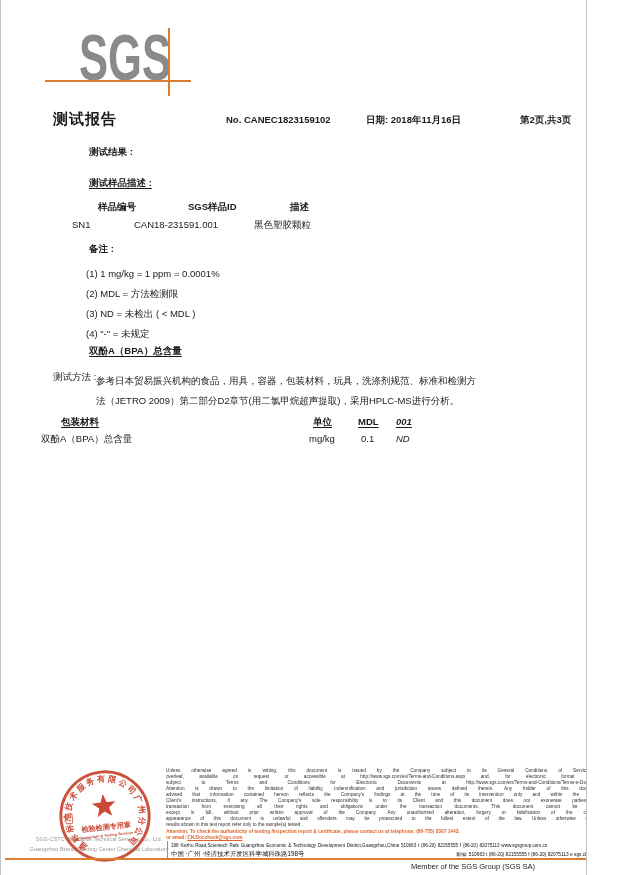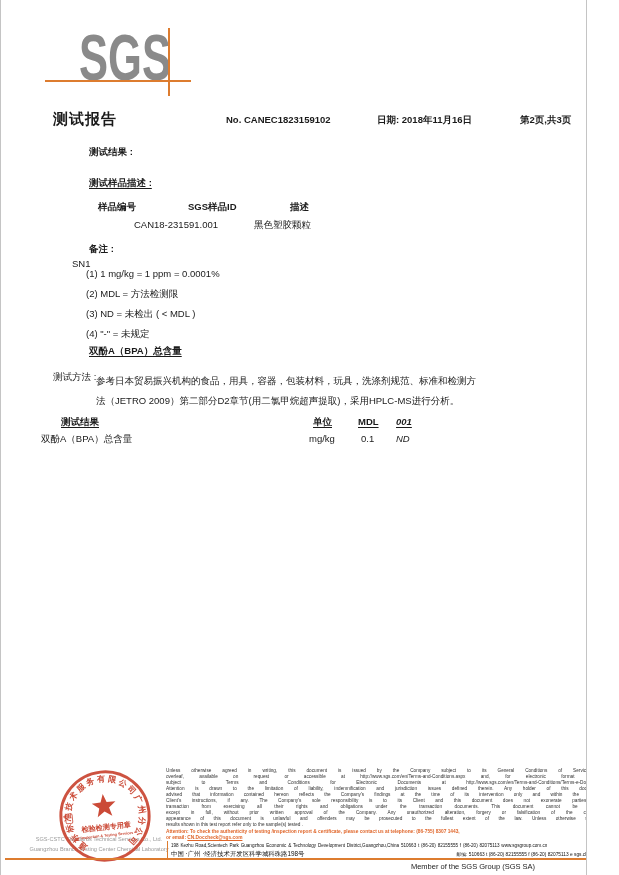--- a/index.html
+++ b/index.html
@@ -39,50 +39,50 @@
   <div class="abs" style="left:72px;top:28px;width:120px;height:58px;">
     <svg width="120" height="58" viewBox="0 0 120 58">
       <text x="6" y="52" font-size="64" font-weight="bold" fill="#8a8a8a" textLength="92" lengthAdjust="spacingAndGlyphs" font-family="Liberation Sans, DejaVu Sans, sans-serif">SGS</text>
     </svg>
   </div>
   <div class="abs logo-line" style="left:44px;top:80px;width:146px;height:2px;"></div>
   <div class="abs logo-line" style="left:167px;top:28px;width:2px;height:68px;"></div>
 
   <div class="abs title" style="left:52px;top:110px;">测试报告</div>
   <div class="abs hdr-meta" style="left:225px;top:114px;">No. CANEC1823159102</div>
-  <div class="abs hdr-meta" style="left:376px;top:114px;">日期: 2018年11月16日</div>
+  <div class="abs hdr-meta" style="left:365px;top:114px;">日期: 2018年11月16日</div>
   <div class="abs hdr-meta" style="left:519px;top:114px;">第2页,共3页</div>
 
   <div class="abs body-text b" style="left:52px;top:146px;">测试结果 :</div>
   <div class="abs body-text b u" style="left:52px;top:177px;">测试样品描述 :</div>
 
   <div>
     <div class="abs body-text b" style="left:61px;top:201px;">样品编号</div>
     <div class="abs body-text b" style="left:151px;top:201px;">SGS样品ID</div>
     <div class="abs body-text b" style="left:253px;top:201px;">描述</div>
-    <div class="abs body-text" style="left:71px;top:219px;margin-top:39px;">SN1</div>
+    <div class="abs body-text" style="left:71px;top:219px;">SN1</div>
     <div class="abs body-text" style="left:133px;top:219px;">CAN18-231591.001</div>
     <div class="abs body-text" style="left:253px;top:219px;">黑色塑胶颗粒</div>
   </div>
 
   <div class="abs body-text b" style="left:52px;top:243px;">备注 :</div>
   <div class="abs note-line" style="left:85px;top:264px;">(1) 1 mg/kg = 1 ppm = 0.0001%</div>
   <div class="abs note-line" style="left:85px;top:284px;">(2) MDL = 方法检测限</div>
   <div class="abs note-line" style="left:85px;top:304px;">(3) ND = 未检出 ( &lt; MDL )</div>
   <div class="abs note-line" style="left:85px;top:324px;">(4) "-" = 未规定</div>
 
   <div class="abs body-text b u" style="left:52px;top:345px;">双酚A（BPA）总含量</div>
   <div class="abs body-text" style="left:52px;top:371px;">测试方法 :</div>
   <div class="abs method" style="left:95px;top:371px;">
     <div>参考日本贸易振兴机构的食品，用具，容器，包装材料，玩具，洗涤剂规范、标准和检测方</div>
     <div>法（JETRO 2009）第二部分D2章节(用二氯甲烷超声提取)，采用HPLC-MS进行分析。</div>
   </div>
 
   <div>
-    <div class="abs tbl-h" style="left:60px;top:416px;">测试结果</div>
+    <div class="abs tbl-h" style="left:60px;top:416px;">包装材料</div>
     <div class="abs tbl-h" style="left:312px;top:416px;">单位</div>
     <div class="abs tbl-h" style="left:357px;top:416px;">MDL</div>
     <div class="abs tbl-h" style="left:395px;top:416px;font-style:italic;">001</div>
     <div class="abs body-text" style="left:40px;top:433px;">双酚A（BPA）总含量</div>
     <div class="abs body-text" style="left:308px;top:433px;">mg/kg</div>
     <div class="abs body-text" style="left:360px;top:433px;">0.1</div>
     <div class="abs body-text" style="left:395px;top:433px;font-style:italic;">ND</div>
   </div>
 
   <div class="abs gray-co" style="left:28px;top:834px;">

